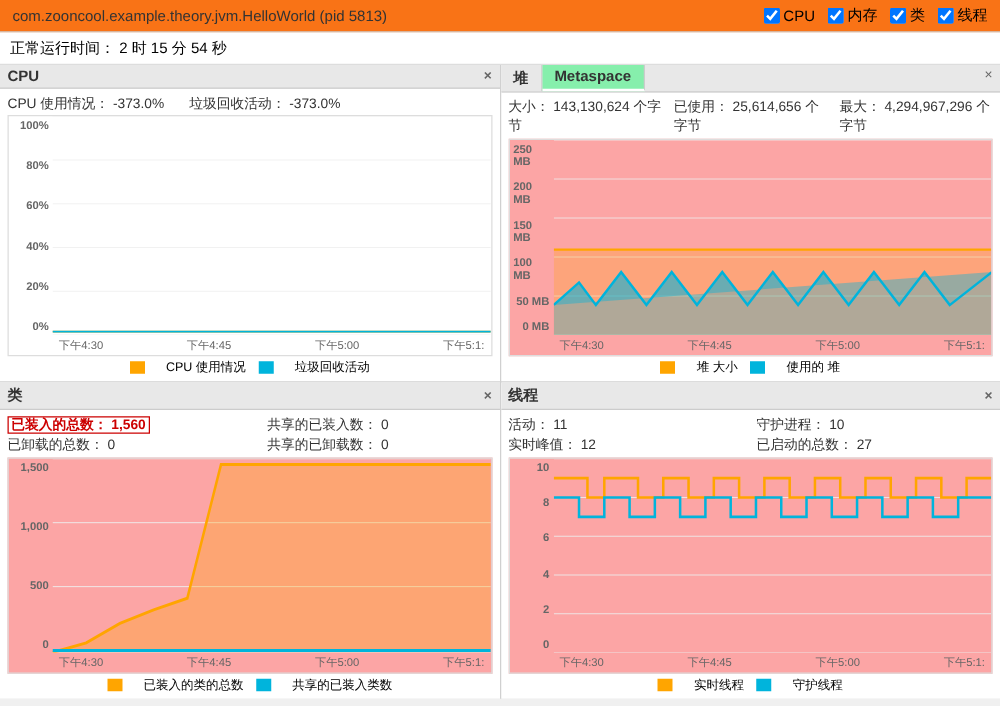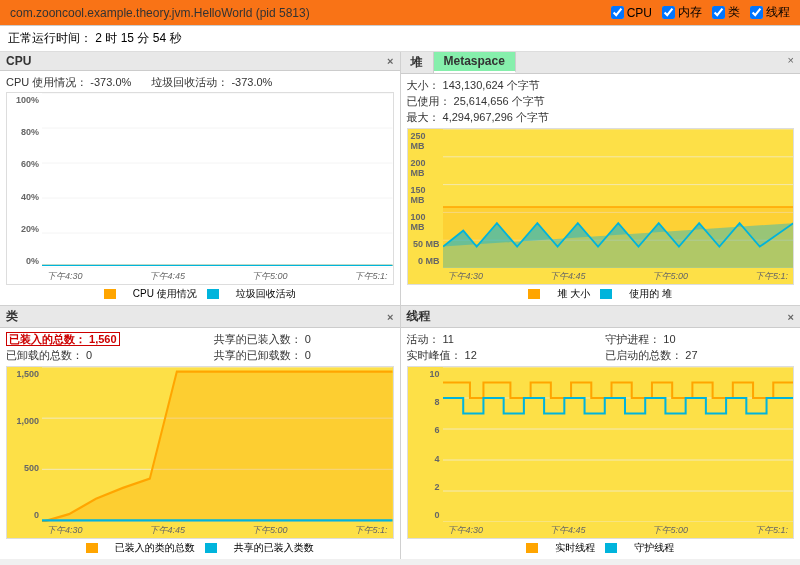--- a/index.html
+++ b/index.html
@@ -107,21 +107,21 @@
     .stat-highlight {
       color: #cc0000;
       font-weight: bold;
       border: 1px solid #cc0000;
       padding: 0 2px;
     }
     .chart-area {
       flex: 1;
       position: relative;
       border: 1px solid #ddd;
-      background: #fde047;
+      background: #fca5a5;
       overflow: hidden;
     }
     .chart-legend {
       display: flex;
       gap: 10px;
       margin-top: 2px;
       justify-content: center;
       font-size: 10px;
     }
     .legend-item {
@@ -166,27 +166,26 @@
       left: 35px;
       right: 0;
       bottom: 0;
       height: 16px;
       display: flex;
       justify-content: space-between;
       align-items: center;
       font-size: 9px;
       color: #666;
       padding: 0 5px;
-      font-style: italic;
     }
     svg { width: 100%; height: 100%; }
 
     .heap-panel-stats {
       display: grid;
-      grid-template-columns: 1fr;
+      grid-template-columns: 1fr 1fr 1fr;
       gap: 1px 10px;
       margin-bottom: 3px;
     }
 
     .tab-header {
       display: flex;
       background: #e8e8e8;
       border-bottom: 1px solid #ccc;
     }
     .tab-item {

